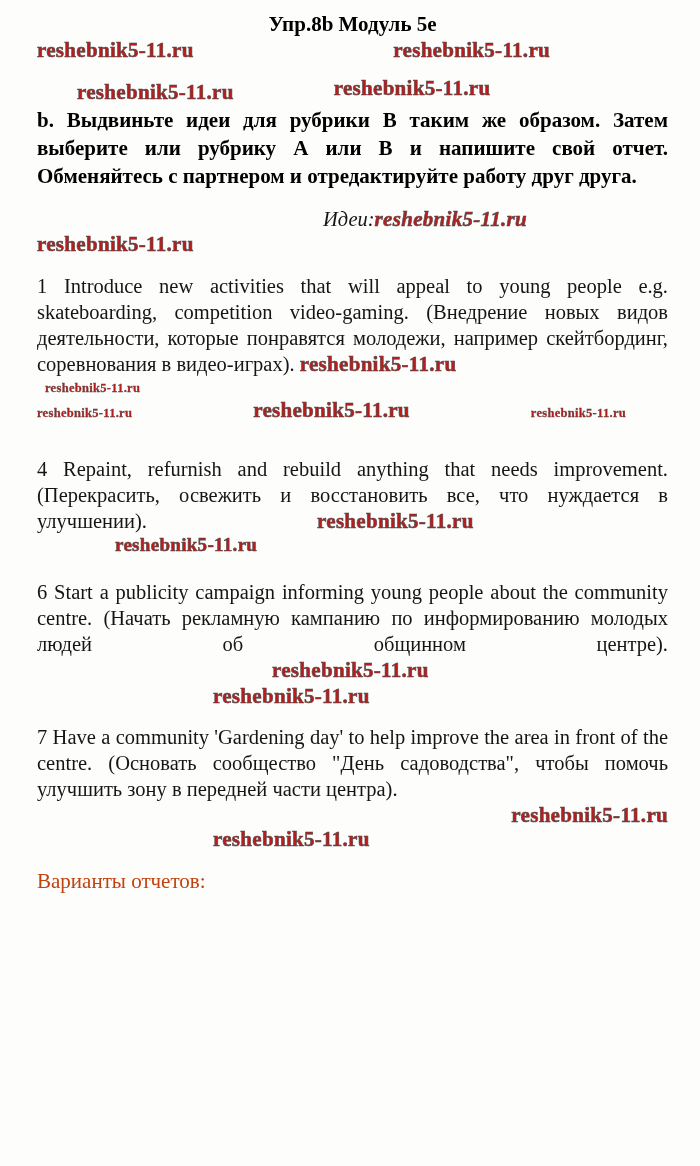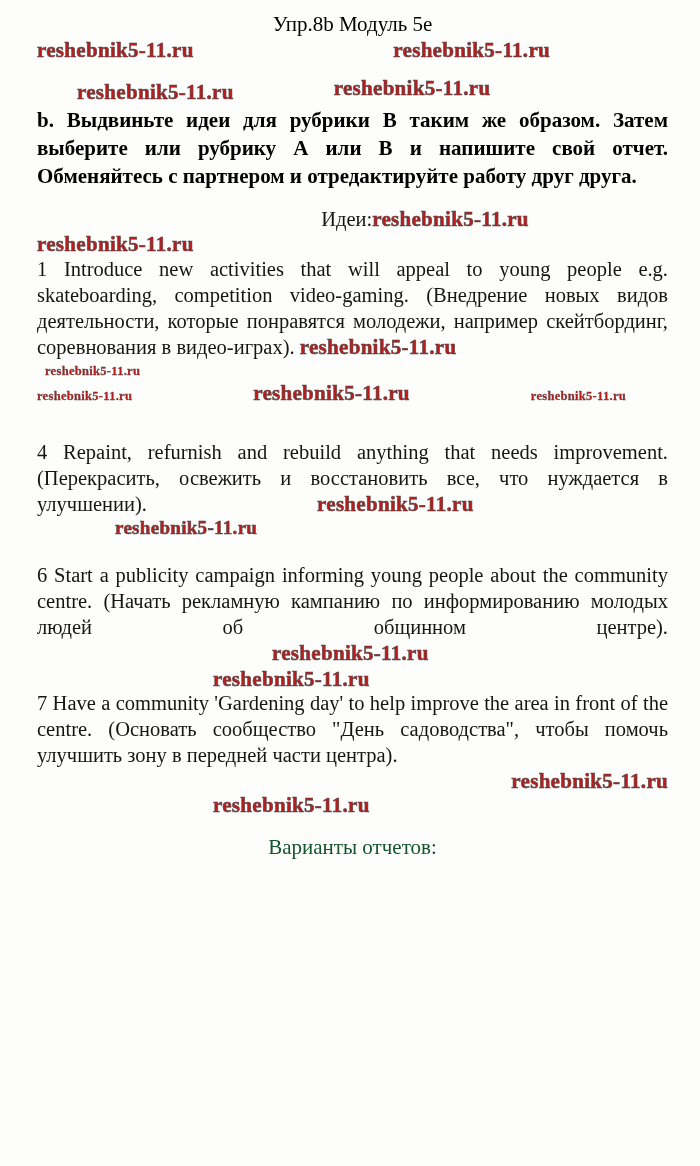--- a/index.html
+++ b/index.html
@@ -8,21 +8,21 @@
     position:relative;
     width:700px; height:1166px;
     background:#fdfdfc;
     font-family:"Liberation Serif", serif;
     color:#151515;
     padding:10px 32px 0 37px;
     overflow:hidden;
   }
   .title {
     text-align:center;
-    font-weight:normal;
+    font-weight:bold;
     font-size:21px;
     line-height:28px;
     color:#000;
   }
   .wm {
     font-family:"Liberation Serif", serif;
     font-weight:bold;
     color:#b91c1c;
     -webkit-text-stroke:0.6px #4f4f4f;
     letter-spacing:0.3px;
@@ -43,45 +43,45 @@
     line-height:28px;
     text-align:justify;
     color:#000;
   }
   .ideas-row {
     margin-top:16px;
     text-align:center;
     padding-left:145px;
     font-size:20.5px;
     line-height:26px;
+    font-style:italic;
   }
   .idea {
-    margin-top:0;
+    margin-top:17px;
     font-size:20.5px;
     line-height:26px;
     text-align:justify;
   }
   .row-sm { line-height:16px; margin-top:3px; }
   .row-sm .wm { margin-left:8px; }
   .row-trio { line-height:22px; margin-top:3px; justify-content:space-between; padding-right:42px; }
   .idea-4 { margin-top:32px; }
   .wm-after-4 { margin-left:165px; }
   .row-after4 { line-height:22px; }
   .row-after4 .wm { margin-left:78px; }
   .idea-6 { margin-top:23px; }
   .wm-after-6 { margin-left:235px; }
   .row-center .wm { margin-left:176px; }
   .row-right { justify-content:flex-end; }
   .row-x { line-height:22px; margin-top:2px; }
   .footer {
     margin-top:18px;
-    text-align:center;
     font-size:21px;
     line-height:26px;
-    color:#14532d;
+    color:#c2410c;
   }
 </style>
 </head>
 <body>
 
 <div class="page">
 
   <div class="title">Упр.8b Модуль 5e</div>
 
   <div class="wm-row row-top">

